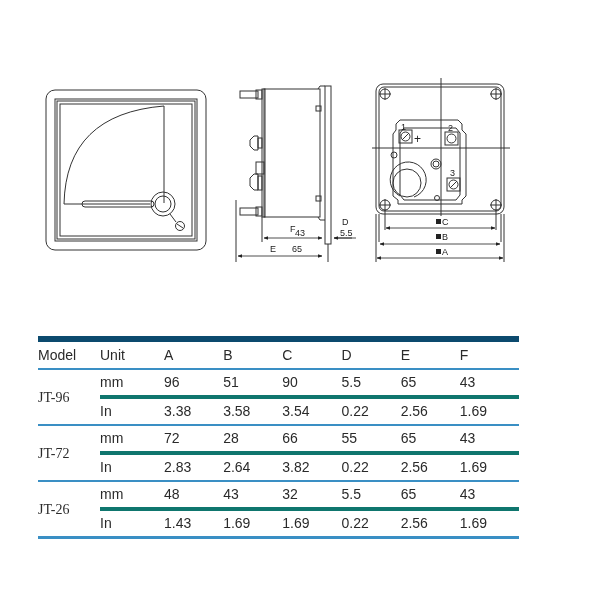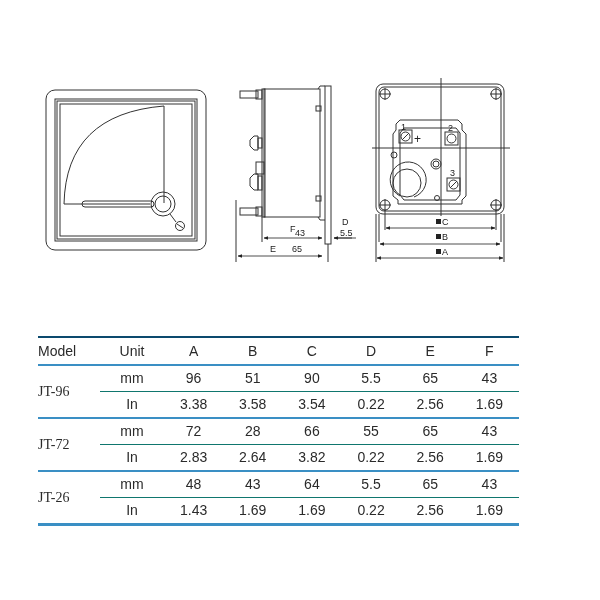--- a/index.html
+++ b/index.html
@@ -1,27 +1,27 @@
 <!DOCTYPE html>
 <html><head>
 <meta charset="utf-8">
 <style>
   html, body { margin:0; padding:0; background:#ffffff; }
   body { width:600px; height:600px; position:relative; overflow:hidden; font-family:"Liberation Sans", sans-serif; color:#222; }
   #drawings { position:absolute; left:0; top:0; width:600px; height:300px; }
   #drawings svg { position:absolute; left:0; top:0; }
   .dim-text { font-family:"Liberation Sans", sans-serif; font-size:9px; fill:#222; }
   .spec-table { position:absolute; left:38px; top:336px; width:481px; border-collapse:collapse; font-size:14px; color:#2a2a2a; }
-  .spec-table th, .spec-table td { font-weight:normal; text-align:center; padding:0; height:25px; line-height:25px; }
-  .spec-table thead tr { border-top:2px solid #0c4a6e; border-bottom:2px solid #3a8fc4; }
+  .spec-table th, .spec-table td { font-weight:normal; text-align:left; padding:0; height:25px; line-height:25px; }
+  .spec-table thead tr { border-top:6px solid #0c4a6e; border-bottom:2px solid #3a8fc4; }
   .spec-table th { height:26px; }
   .spec-table th.col-model { text-align:left; width:62px; }
   .spec-table th.col-unit { width:64px; }
   .spec-table td.model { text-align:left; vertical-align:middle;font-family:Liberation Serif, serif; }
-  .spec-table tr.row-mm td.unit, .spec-table tr.row-mm td.val { border-bottom:1px solid #0f766e; }
+  .spec-table tr.row-mm td.unit, .spec-table tr.row-mm td.val { border-bottom:4px solid #0f766e; }
   .spec-table tr.row-in { border-bottom:2px solid #3a8fc4; }
   .spec-table tr.row-in.last { border-bottom:3px solid #3a8fc4; }
 </style>
 </head>
 <body>
 
 <div id="drawings">
   <svg width="600" height="300" viewBox="0 0 600 300" xmlns="http://www.w3.org/2000/svg">
     <defs>
       <marker id="arr" viewBox="0 0 10 10" refX="9" refY="5" markerWidth="6" markerHeight="6" orient="auto-start-reverse">
@@ -204,21 +204,21 @@
       <td>0.22</td>
       <td>2.56</td>
       <td>1.69</td>
     </tr>
 
     <tr class="row-mm">
       <td class="model" rowspan="2">JT-26</td>
       <td class="unit">mm</td>
       <td class="val">48</td>
       <td class="val">43</td>
-      <td class="val">64</td>
+      <td class="val">32</td>
       <td class="val">5.5</td>
       <td class="val">65</td>
       <td class="val">43</td>
     </tr>
     <tr class="row-in last">
       <td class="unit">In</td>
       <td>1.43</td>
       <td>1.69</td>
       <td>1.69</td>
       <td>0.22</td>

